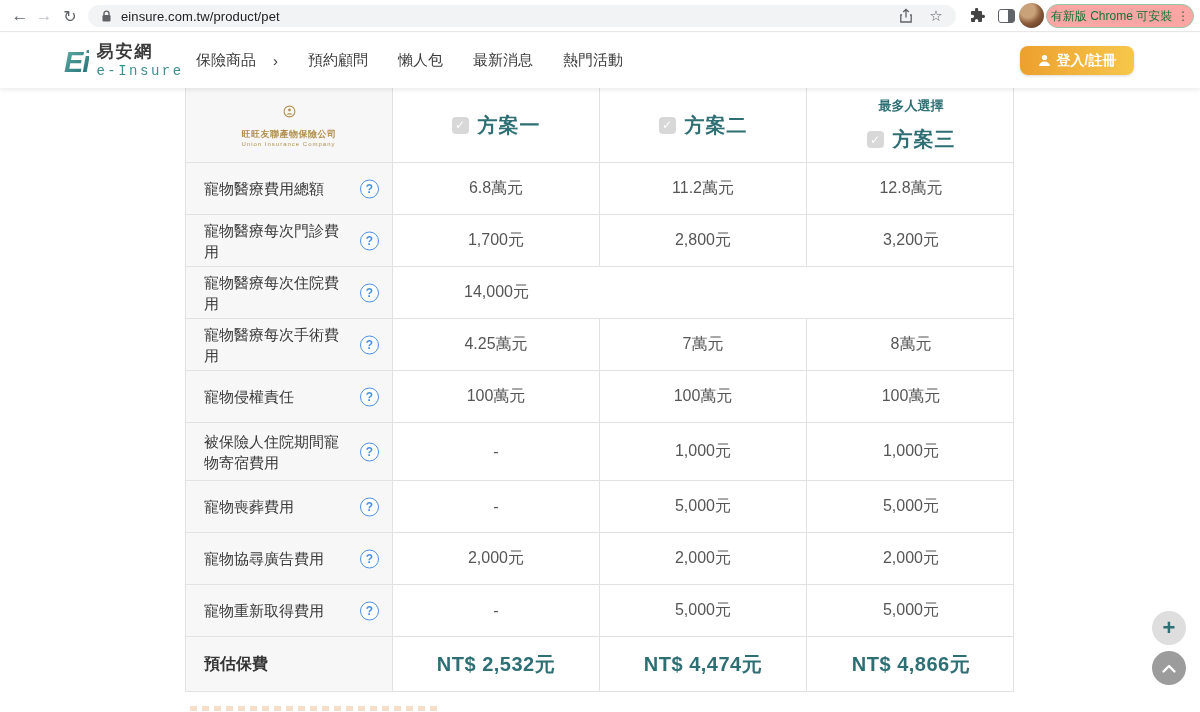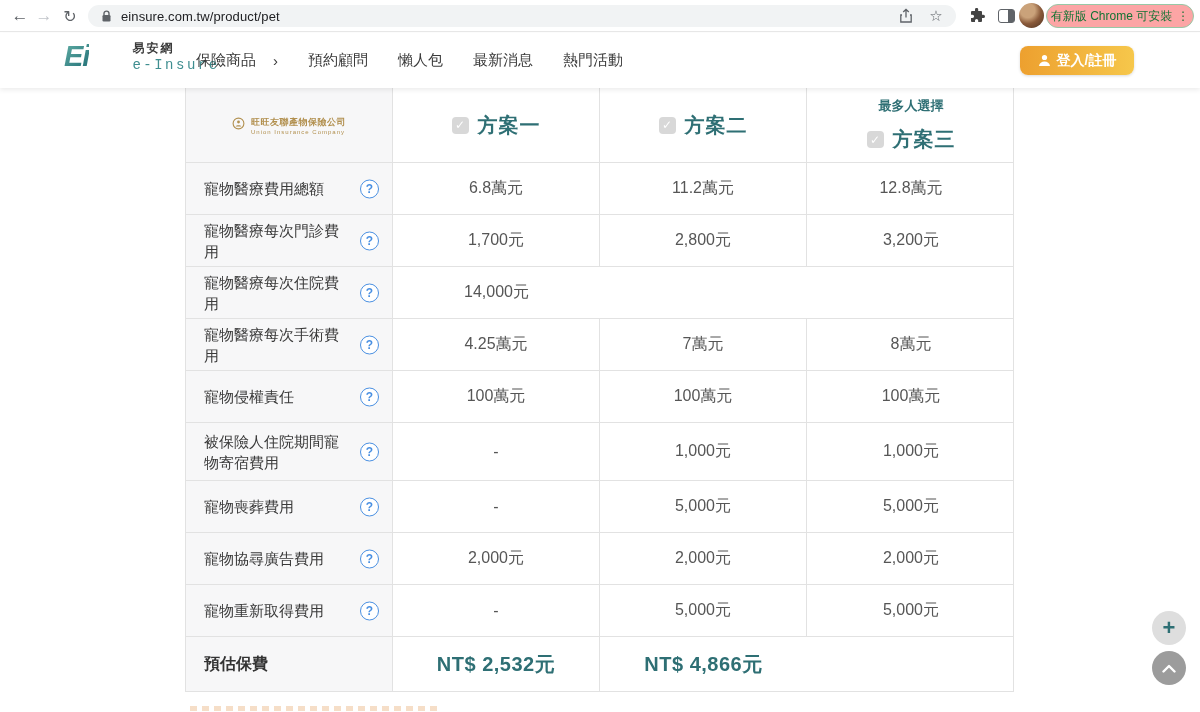--- a/index.html
+++ b/index.html
@@ -30,26 +30,26 @@
   .avatar { position:absolute; left:1019px; top:3px; width:25px; height:25px; border-radius:50%;
     background:radial-gradient(circle at 35% 30%, #caa27a 0 30%, #8a5a3a 55%, #4a3020 100%); }
   .update-pill { position:absolute; left:1046px; top:4px; width:148px; height:24px; border-radius:13px;
     border:1px solid #97c8a6; background:#fca5a5; display:flex; align-items:center; justify-content:center;
     gap:5px; color:#137333; font-size:12px; cursor:pointer; }
   .update-dots { font-size:12px; color:#137333; }
 
   
   .site-header { position:absolute; left:0; top:33px; width:1200px; height:55px; background:#fff;
     box-shadow:0 2px 5px rgba(0,0,0,.08); z-index:3; }
-  .logo { position:absolute; left:64px; top:7px; display:flex; align-items:flex-end; cursor:pointer;gap:36px; }
+  .logo { position:absolute; left:64px; top:7px; display:flex; align-items:flex-end; cursor:pointer; }
   .logo-mark { font-size:29px; font-weight:bold; font-style:italic;
     background:linear-gradient(135deg,#63b0a6,#1e6b74); -webkit-background-clip:text;
     background-clip:text; color:transparent; letter-spacing:-1px; }
   .logo-txt { margin-left:7px; display:flex; flex-direction:column; }
-  .logo-title { font-size:12px; font-weight:bold; color:#3b3b3b; letter-spacing:2px; }
+  .logo-title { font-size:17px; font-weight:bold; color:#3b3b3b; letter-spacing:2px; }
   .logo-sub { font-size:14px; color:#3f8e90; letter-spacing:2.5px; font-family:"Liberation Mono","DejaVu Sans Mono",monospace; }
   .main-nav { position:absolute; left:196px; top:0; height:55px; display:flex; align-items:center; }
   .nav-item { font-size:15px; color:#3a3a3a; margin-right:30px; cursor:pointer; display:flex;
     align-items:center; gap:17px; white-space:nowrap; }
   .nav-chev { font-size:15px; color:#3a3a3a; }
   .login-btn { position:absolute; left:1020px; top:13px; width:114px; height:29px; border-radius:8px;
     background:linear-gradient(90deg,#eda02f,#f6c74b); display:flex; align-items:center;
     justify-content:center; gap:6px; color:#fff; font-size:14px; font-weight:bold; cursor:pointer;
     box-shadow:0 1px 3px rgba(0,0,0,.15); }
 
@@ -73,21 +73,21 @@
   .r-tall { height:58px; }
   .r-foot { height:54px; }
 
   .plan-hdr { flex-direction:column; gap:11px; }
   .plan-line { display:flex; align-items:center; gap:9px; }
   .plan-badge { font-size:13px; font-weight:bold; color:#2e6f74; }
   .plan-name { font-size:20px; font-weight:bold; color:#2e6f74; letter-spacing:1px; }
   .chkbox { width:17px; height:17px; border-radius:4px; background:#d8d8d8; color:#fff; font-size:12px;
     font-weight:bold; display:flex; align-items:center; justify-content:center; cursor:pointer; }
 
-  .company-logo { display:flex; align-items:flex-start; gap:6px; }
+  .company-logo { display:flex; align-items:center; gap:6px;flex-direction:column; }
   .company-emblem { flex:0 0 auto; }
   .company-txt { display:flex; flex-direction:column; }
   .company-name { font-size:9px; font-weight:bold; color:#b2904f; letter-spacing:.5px; }
   .company-sub { font-size:6px; color:#b2904f; letter-spacing:1px; }
 
   .foot-label { font-size:16px; font-weight:bold; color:#333; }
   .price { font-size:20px; font-weight:bold; color:#2e6f74; letter-spacing:.5px; }
 
   
   .fab { position:absolute; width:34px; height:34px; border-radius:50%; display:flex;
@@ -342,20 +342,23 @@
     </div>
 
     <div class="t-row r-foot">
       <div class="t-cell label-cell">
           <span class="foot-label">預估保費</span>
         </div>
       <div class="t-cell">
           <span class="price">NT$ 2,532元</span>
         </div>
       <div class="t-cell">
+          <span class="price">NT$ 4,474元</span>
+        </div>
+      <div class="t-cell">
           <span class="price">NT$ 4,866元</span>
         </div>
     </div>
   </div>
 
   <div class="clipped-note"></div>
 
   <div class="fab fab-plus">
     <span>+</span>
   </div>

